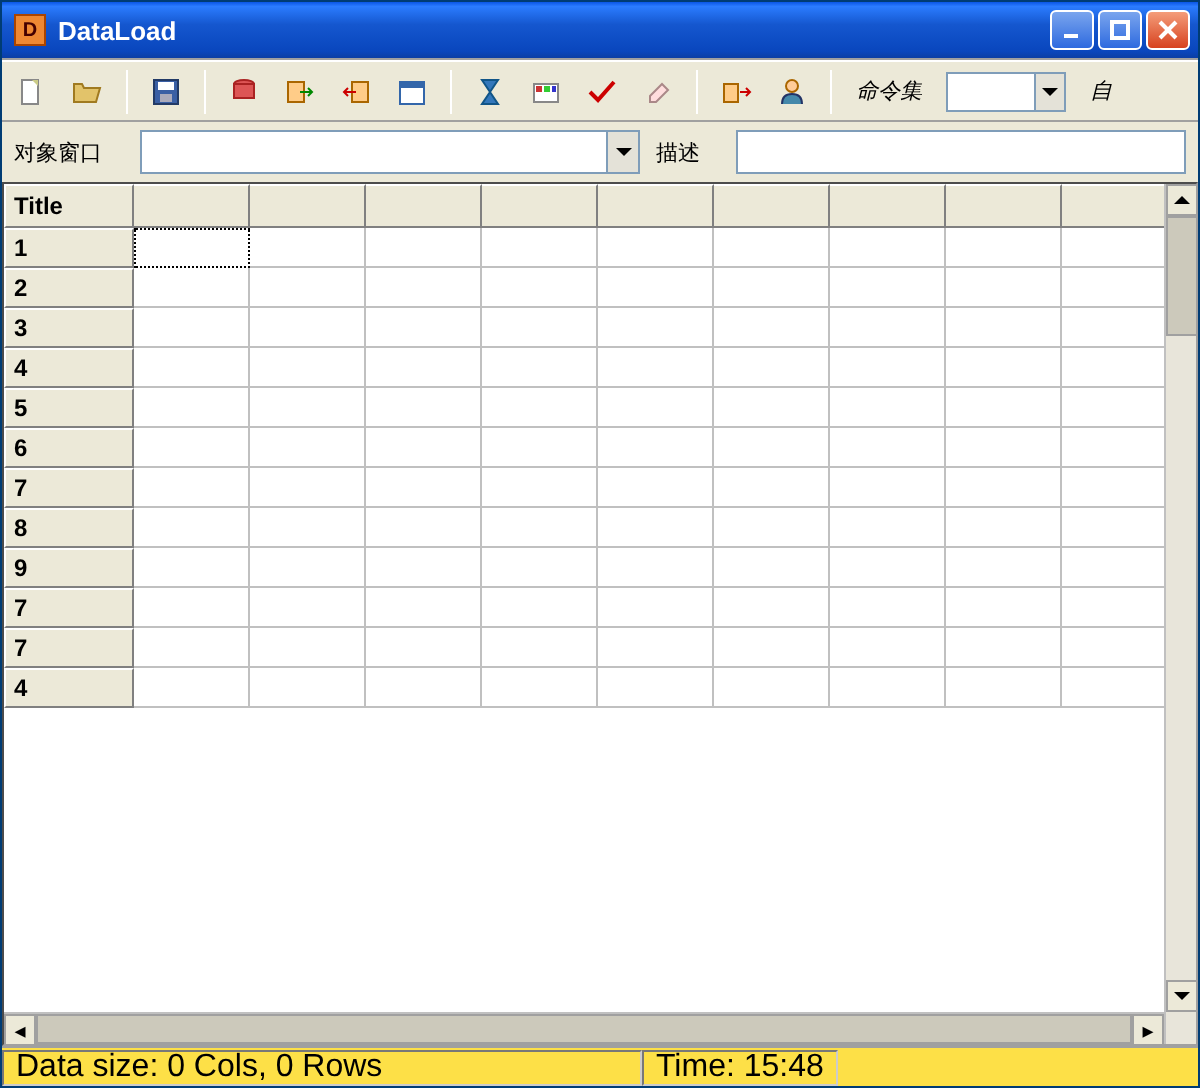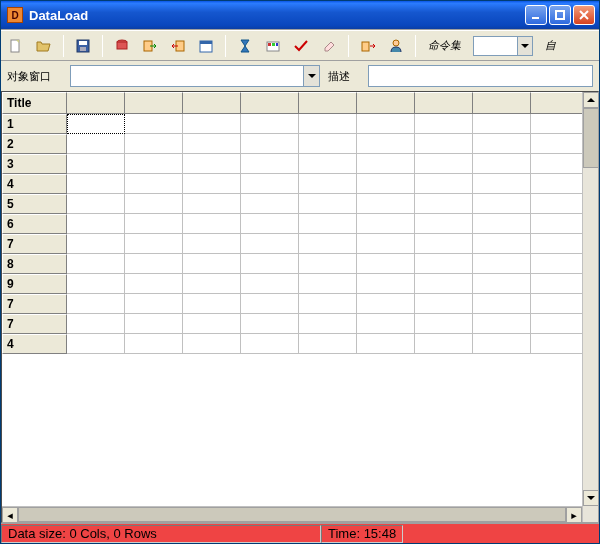--- a/index.html
+++ b/index.html
@@ -37,21 +37,21 @@
 .cell { width: 58px; border-right: 1px solid #c0c0c0; border-bottom: 1px solid #c0c0c0; background: #fff; }
 .cell.selected { border: 1px dotted #000; }
 .vscroll { position: absolute; right: 0; top: 0; width: 16px; height: 100%; background: #e8e5da; border-left: 1px solid #c0c0c0; }
 .vscroll .up, .vscroll .down { width: 16px; height: 16px; background: #ece9d8; border: 1px solid #a0a0a0; display: flex; align-items: center; justify-content: center; }
 .vscroll .down { position: absolute; bottom: 16px; }
 .vscroll .thumb { width: 16px; height: 60px; background: #ccc9bb; border: 1px solid #a0a0a0; position: absolute; top: 16px; }
 .hscroll { height: 16px; background: #e8e5da; border-top: 1px solid #c0c0c0; display: flex; }
 .hscroll .left, .hscroll .right { width: 16px; height: 16px; background: #ece9d8; border: 1px solid #a0a0a0; display: flex; align-items: center; justify-content: center; }
 .hscroll .thumb { flex: 1; background: #ccc9bb; border: 1px solid #a0a0a0; }
 .hscroll .corner { width: 16px; height: 16px; background: #ece9d8; }
-.statusbar { height: 20px; background: #ef4444; display: flex; align-items: center; border-top: 1px solid #a0a0a0; font-size: 13px; text-align: center; }
+.statusbar { height: 20px; background: #fde047; display: flex; align-items: center; border-top: 1px solid #a0a0a0; font-size: 16px; text-align: center; }
 .status-panel { padding: 0 6px; border: 1px inset #ccc; height: 18px; display: inline-flex; align-items: center; }
 .status-panel:first-child { width: 320px; }
 svg.mini { width: 16px; height: 16px; }
 .tri-down { width: 0; height: 0; border-left: 4px solid transparent; border-right: 4px solid transparent; border-top: 4px solid #000; }
 </style>
 </head>
 <body>
 
 <div class="window">
   <div class="titlebar">

